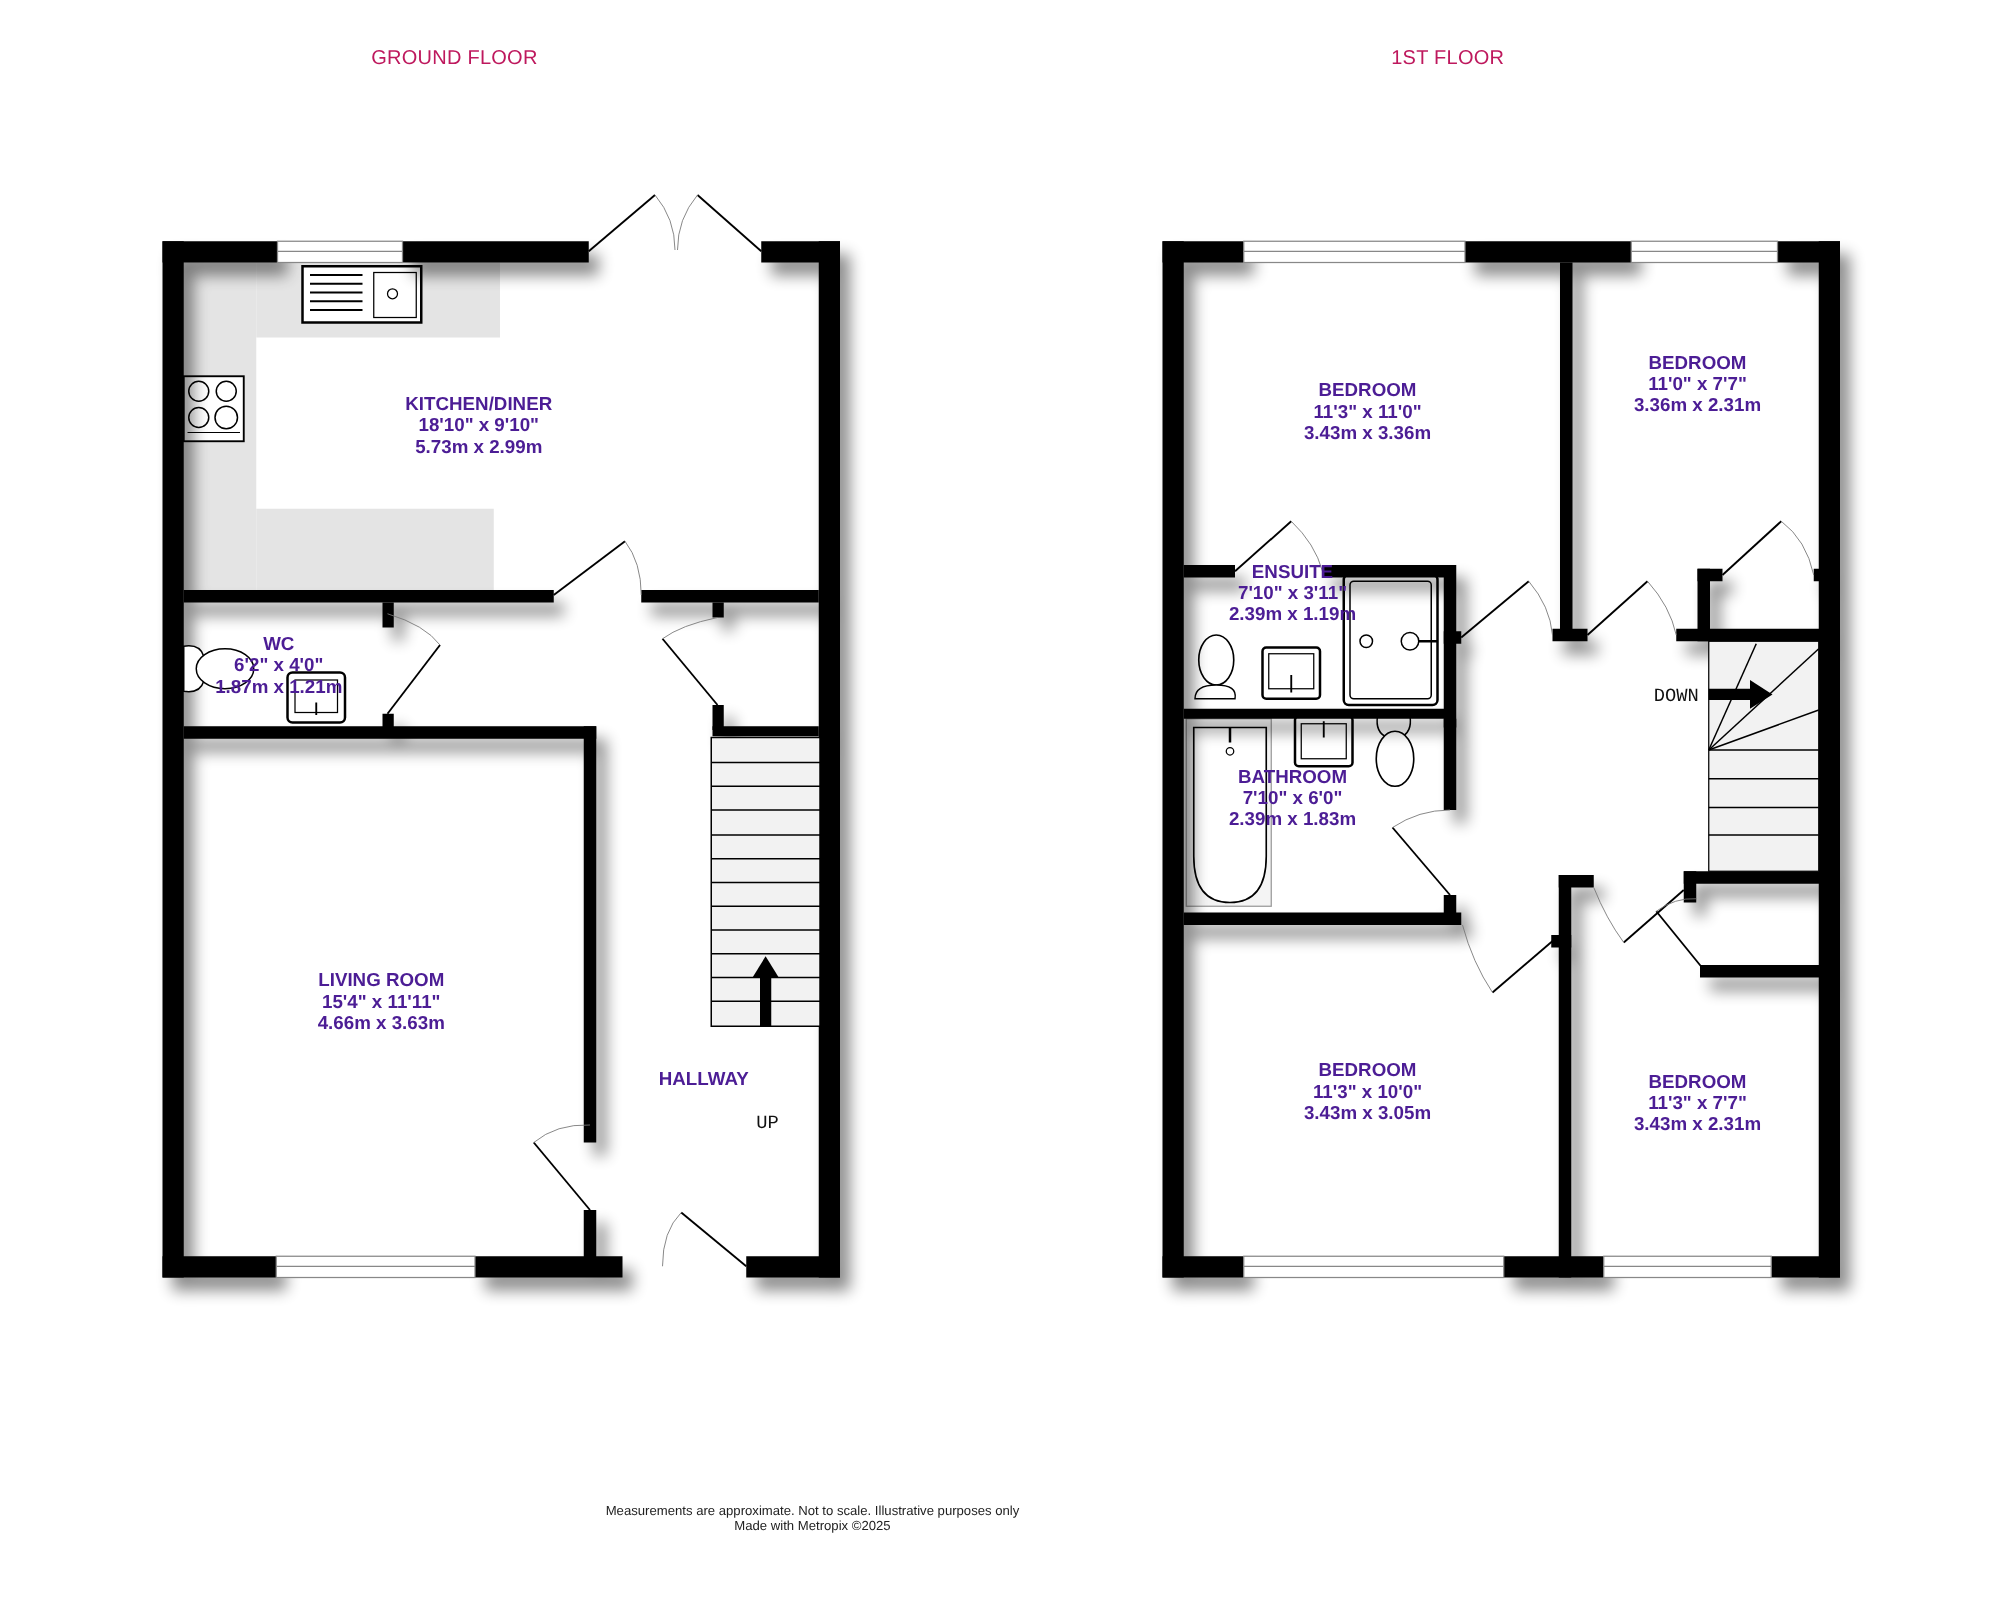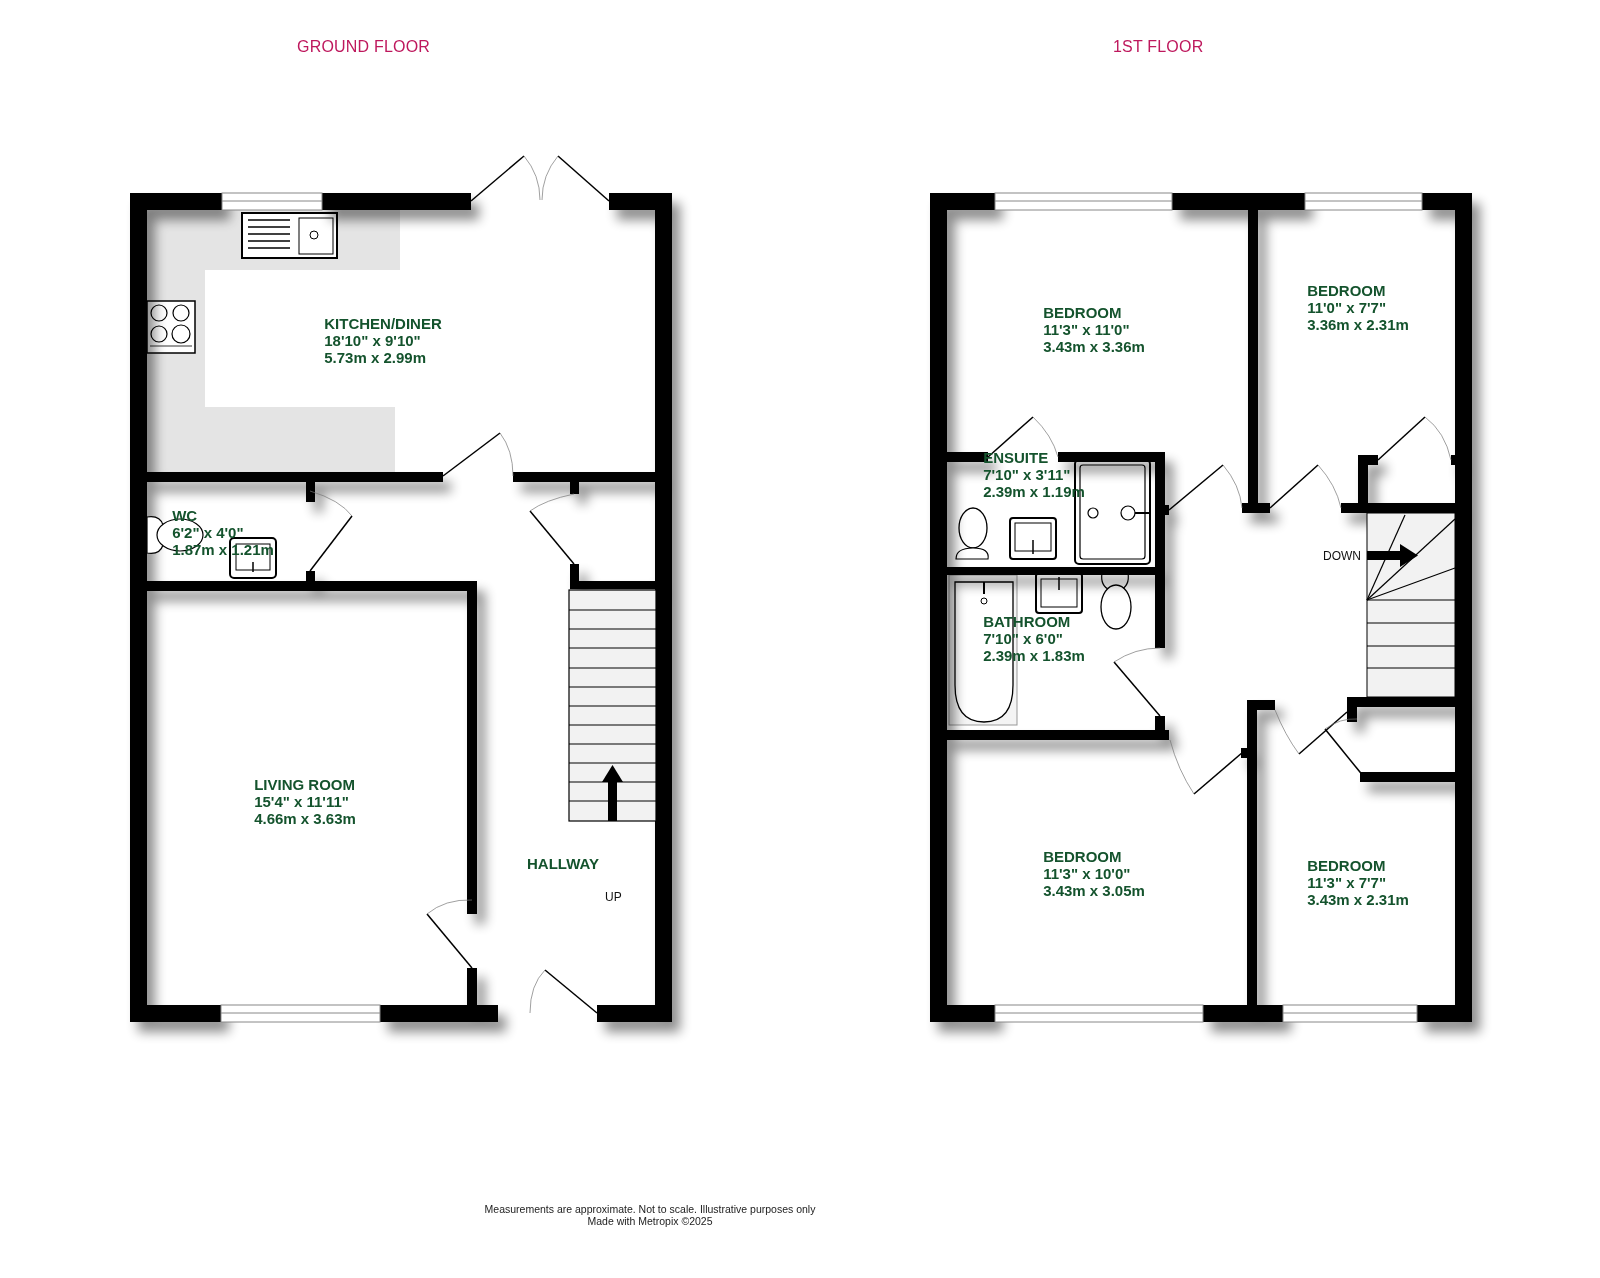--- a/index.html
+++ b/index.html
@@ -1,22 +1,22 @@
 <!DOCTYPE html>
 <html><head>
 <meta charset="utf-8">
 <style>
   html,body{margin:0;padding:0;background:#ffffff;}
   body{width:1600px;height:1278px;position:relative;overflow:hidden;font-family:"Liberation Sans",sans-serif;color:#111;}
   .floor-title{position:absolute;top:38px;font-size:16px;letter-spacing:0.2px;color:#be185d;font-family:"Liberation Sans",sans-serif;}
   svg{position:absolute;left:0;top:0;}
-  .room-label{position:absolute;font-weight:bold;font-size:15px;line-height:17px;color:#14532d;white-space:nowrap;transform:translateX(-50%);}
+  .room-label{position:absolute;text-align:center;font-weight:bold;font-size:15px;line-height:17px;color:#4c1d95;white-space:nowrap;transform:translateX(-50%);}
   .room-label .name{display:block;}
   .room-label .dim{display:block;}
-  .small-label{position:absolute;font-size:12px;color:#111;}
+  .small-label{position:absolute;font-size:15px;color:#111;font-family:Liberation Mono, monospace;}
   .footer{position:absolute;left:0;width:1300px;text-align:center;font-size:10.5px;line-height:12px;color:#222;}
 </style>
 </head>
 <body>
 
 <div class="floor-title" style="left:297px;">GROUND FLOOR</div>
 <div class="floor-title" style="left:1113px;">1ST FLOOR</div>
 
 <svg width="1600" height="1278" viewBox="0 0 1600 1278">
   <defs>

